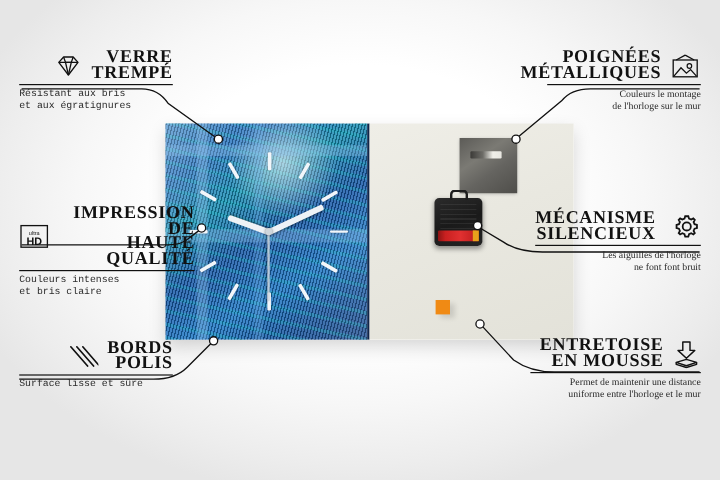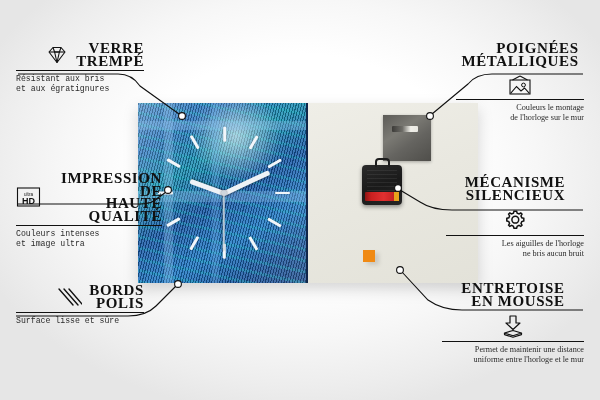--- a/index.html
+++ b/index.html
@@ -135,21 +135,21 @@
   }
 
   
   .callout { position: absolute; }
   .callout .head {
     display: flex;
     align-items: center;
     gap: 7px;
   }
   .callout.left .head { justify-content: flex-end; }
-  .callout.right .head { justify-content: flex-start; flex-direction: column; }
+  .callout.right .head { justify-content: flex-start; flex-direction: row; }
   .title {
     font-family: "Liberation Serif", serif;
     font-weight: bold;
     font-size: 15px;
     line-height: 12.5px;
     letter-spacing: 0.6px;
     color: #111;
     text-transform: uppercase;
     white-space: pre-line;
   }
@@ -273,21 +273,21 @@
           <rect x="1.5" y="2" width="22" height="18" fill="none" stroke="#111" stroke-width="1.1"></rect>
           <text x="12.5" y="9.5" font-family="Liberation Sans, sans-serif" font-size="4.6" fill="#111" text-anchor="middle">ultra</text>
           <text x="12.5" y="18" font-family="Liberation Sans, sans-serif" font-size="9" font-weight="bold" fill="#111" text-anchor="middle">HD</text>
         </svg>
       </span>
       <span class="title">IMPRESSION DE
 HAUTE QUALITÉ</span>
     </div>
     <div class="rule"></div>
     <div class="sub">Couleurs intenses
-et image ultra</div>
+et bris claire</div>
   </div>
 
   <div class="callout left" style="left:16px; top:284px; width:128px;">
     <div class="head">
       <span class="icon">
         <svg width="26" height="22" viewBox="0 0 26 22">
           <g stroke="#111" stroke-width="1.4" stroke-linecap="round">
             <path d="M3,3 L17,19"></path>
             <path d="M8,3 L22,19"></path>
             <path d="M13,3 L26,18"></path>
@@ -327,21 +327,21 @@
         <svg width="24" height="24" viewBox="0 0 24 24">
           <g fill="none" stroke="#111" stroke-width="1.5">
             <path d="M12,3.2 L13.6,3.2 L14.2,5.2 L16,6 L17.8,5 L19,6.2 L18,8 L18.8,9.8 L20.8,10.4 L20.8,13 L18.8,13.6 L18,15.4 L19,17.2 L17.8,18.4 L16,17.4 L14.2,18.2 L13.6,20.2 L11,20.2 L10.4,18.2 L8.6,17.4 L6.8,18.4 L5.6,17.2 L6.6,15.4 L5.8,13.6 L3.8,13 L3.8,10.4 L5.8,9.8 L6.6,8 L5.6,6.2 L6.8,5 L8.6,6 L10.4,5.2 L11,3.2 Z"></path>
             <circle cx="12.3" cy="11.7" r="3.4"></circle>
           </g>
         </svg>
       </span>
     </div>
     <div class="rule"></div>
     <div class="sub" style="text-align:right;">Les aiguilles de l'horloge
-ne bris aucun bruit</div>
+ne font font bruit</div>
   </div>
 
   <div class="callout right" style="left:442px; top:282px; width:142px;">
     <div class="head" style="justify-content:flex-end;">
       <span class="title" style="text-align:right;">ENTRETOISE
 EN MOUSSE</span>
       <span class="icon">
         <svg width="24" height="24" viewBox="0 0 24 24">
           <g fill="none" stroke="#111" stroke-width="1.2" stroke-linejoin="round">
             <path d="M9,2 L15,2 L15,9 L19,9 L12,15.5 L5,9 L9,9 Z"></path>

